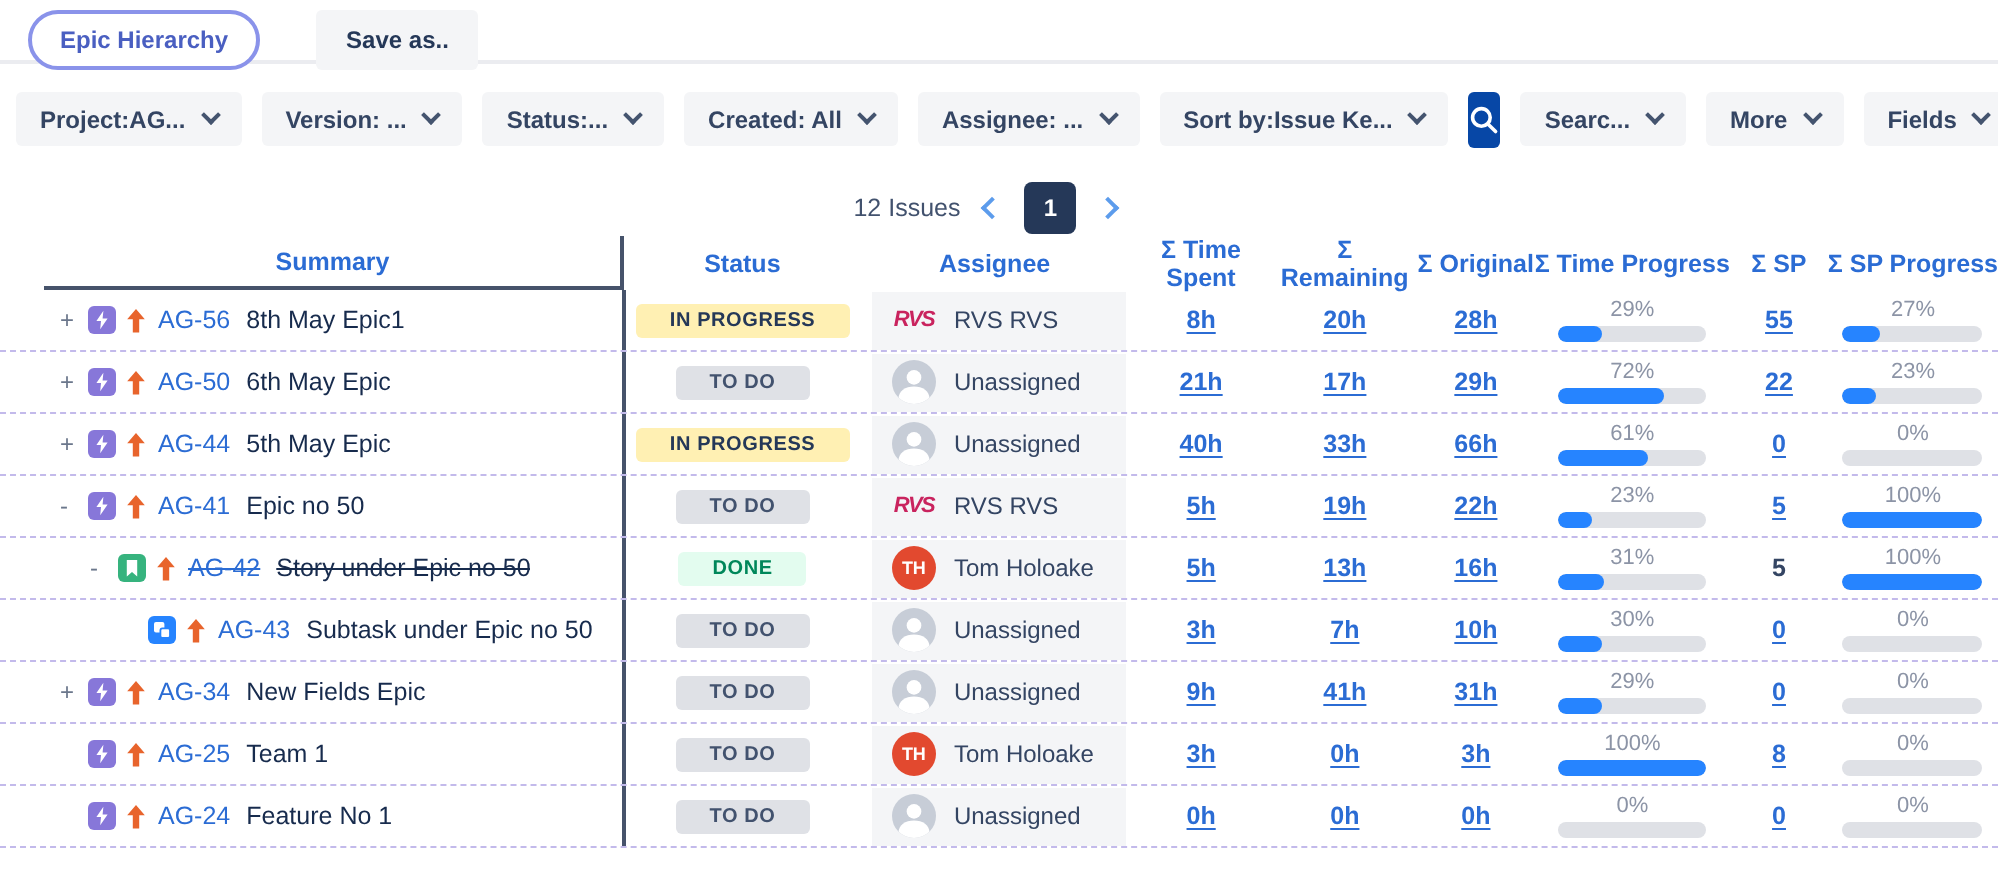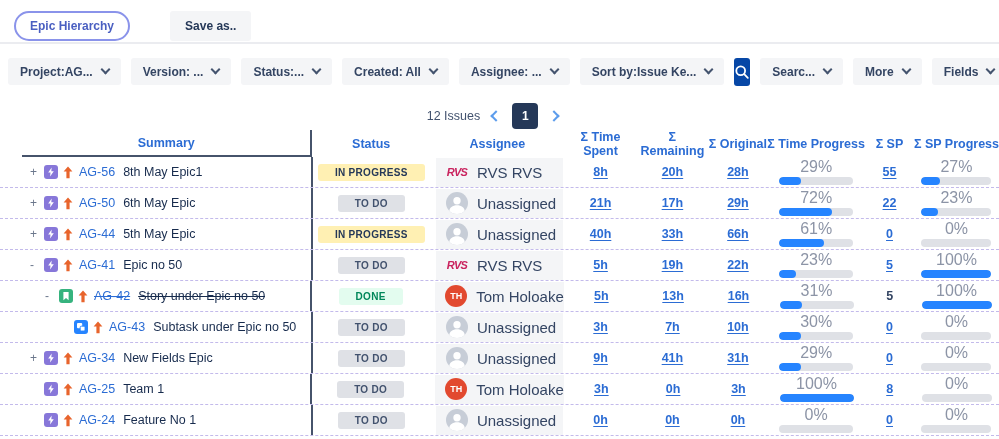--- a/index.html
+++ b/index.html
@@ -1,20 +1,20 @@
 <!DOCTYPE html>
 <html style="--link-blue: #2B6CD4; --header-blue: #2B6CD4; --progress-fill: #2684FF; --progress-track: #DFE1E6; --badge-inprogress-bg: #FFF0B3; --badge-inprogress-text: #253858; --badge-todo-bg: #DFE1E6; --badge-todo-text: #42526E; --badge-done-bg: #E3FCEF; --badge-done-text: #00875A; --epic-purple: #8777D9; --story-green: #36B37E; --subtask-blue: #2684FF; --avatar-red: #E2492F; --rvs-crimson: #C9235E; --priority-orange: #E8642C; --pagination-navy: #253858; --search-btn-blue: #0747A6; --chip-bg: #F4F5F7; --text-dark: #253858; --muted-grey: #8C94A6; --row-divider: #C3BAEB; --summary-border: #46536B;"><head>
 <meta charset="utf-8">
 <style>
   * { box-sizing: border-box; margin: 0; padding: 0; }
   html,body { width: 999px; height: 439px; overflow: hidden; background: #fff;
     font-family: "Liberation Sans", sans-serif; color: #253858; }
 
   
-  .topbar { display: flex; align-items: center; gap: 40px; padding: 9px 0 0 14px; height: 42px; }
+  .topbar { display: flex; align-items: center; gap: 28px; padding: 9px 0 0 14px; height: 30px; }
   .pill-btn { background: #fff; border: 2px solid #8A93EA; color: #4A5FC1; font-weight: 700;
     font-size: 12px; padding: 6px 14px; border-radius: 17px; cursor: pointer;
     font-family: "Liberation Sans", sans-serif; }
   .grey-btn { background: var(--chip-bg); border: none; color: var(--text-dark); font-weight: 700;
     font-size: 12px; padding: 8px 15px; border-radius: 3px; cursor: pointer;
     font-family: "Liberation Sans", sans-serif; }
   .top-divider { border-bottom: 2px solid #EBECF0; }
 
   
   .filterbar { display: flex; align-items: center; gap: 10px; padding: 13px 10px 0 8px; height: 42px; }
@@ -74,28 +74,28 @@
   .b-done { background: var(--badge-done-bg); color: var(--badge-done-text); }
 
   .as-cell { flex: 1; height: 29px; margin: 1px 2px 1px 6px; background: var(--chip-bg);
     display: flex; align-items: center; gap: 9px; padding-left: 10px; overflow: hidden; }
   .avatar { width: 22px; height: 22px; border-radius: 50%; display: flex; align-items: center;
     justify-content: center; flex: none; overflow: hidden; }
   .av-un { background: #C7CDD7; }
   .av-initials { background: var(--avatar-red); color: #fff; font-size: 9px; font-weight: 700; }
   .av-logo { border-radius: 0; color: var(--rvs-crimson); font-weight: 700; font-style: italic;
     font-size: 11px; letter-spacing: -0.8px; }
-  .as-name { font-size: 15px; color: #344563; white-space: nowrap; }
+  .as-name { font-size: 12px; color: #344563; white-space: nowrap; }
 
   .numlink { color: var(--link-blue); font-size: 12.5px; font-weight: 600;
     text-decoration: underline; text-underline-offset: 2px; }
   .numlink.plain { color: #344563; text-decoration: none; cursor: default; }
 
   .prog { display: flex; flex-direction: column; align-items: center; gap: 2px; }
-  .pct { font-size: 16px; color: var(--muted-grey); line-height: 1; }
+  .pct { font-size: 11px; color: var(--muted-grey); line-height: 1; }
   .track { height: 8px; border-radius: 4px; background: var(--progress-track); overflow: hidden; }
   .col-tprog .track { width: 74px; }
   .col-sprog .track { width: 70px; }
   .fill { height: 100%; border-radius: 4px; background: var(--progress-fill); }
 </style>
 </head>
 <body>
 
 <div>
 

